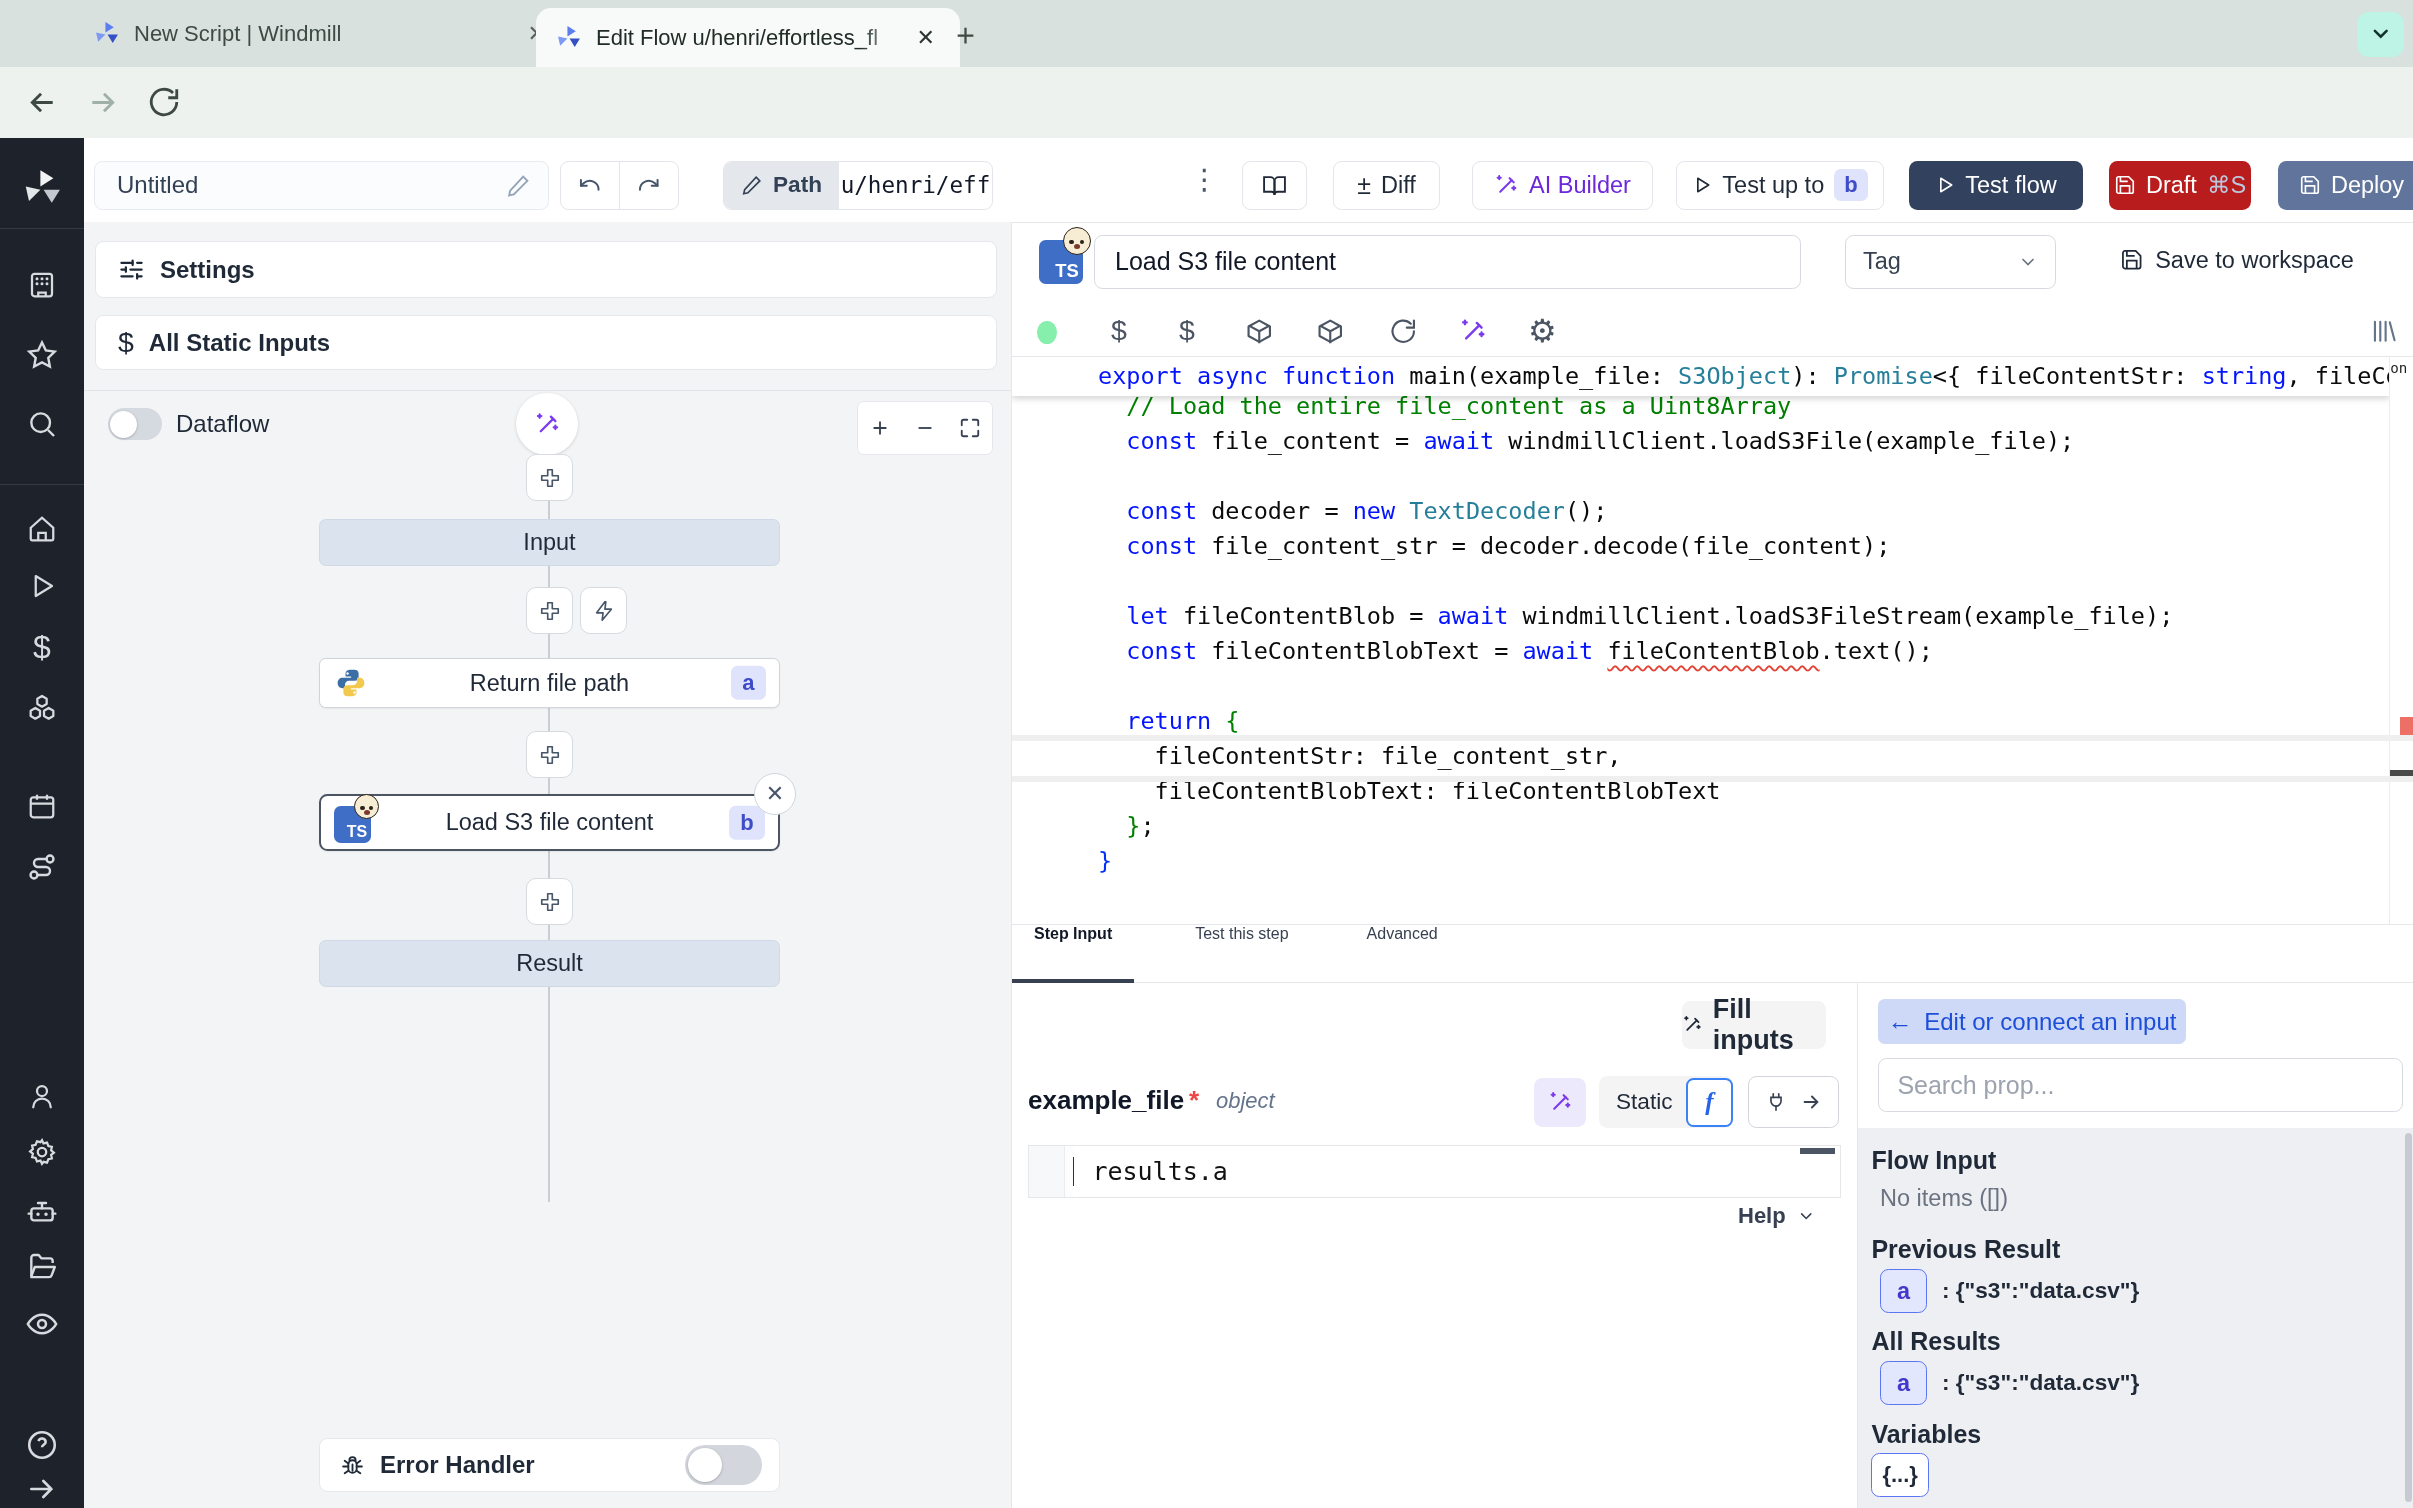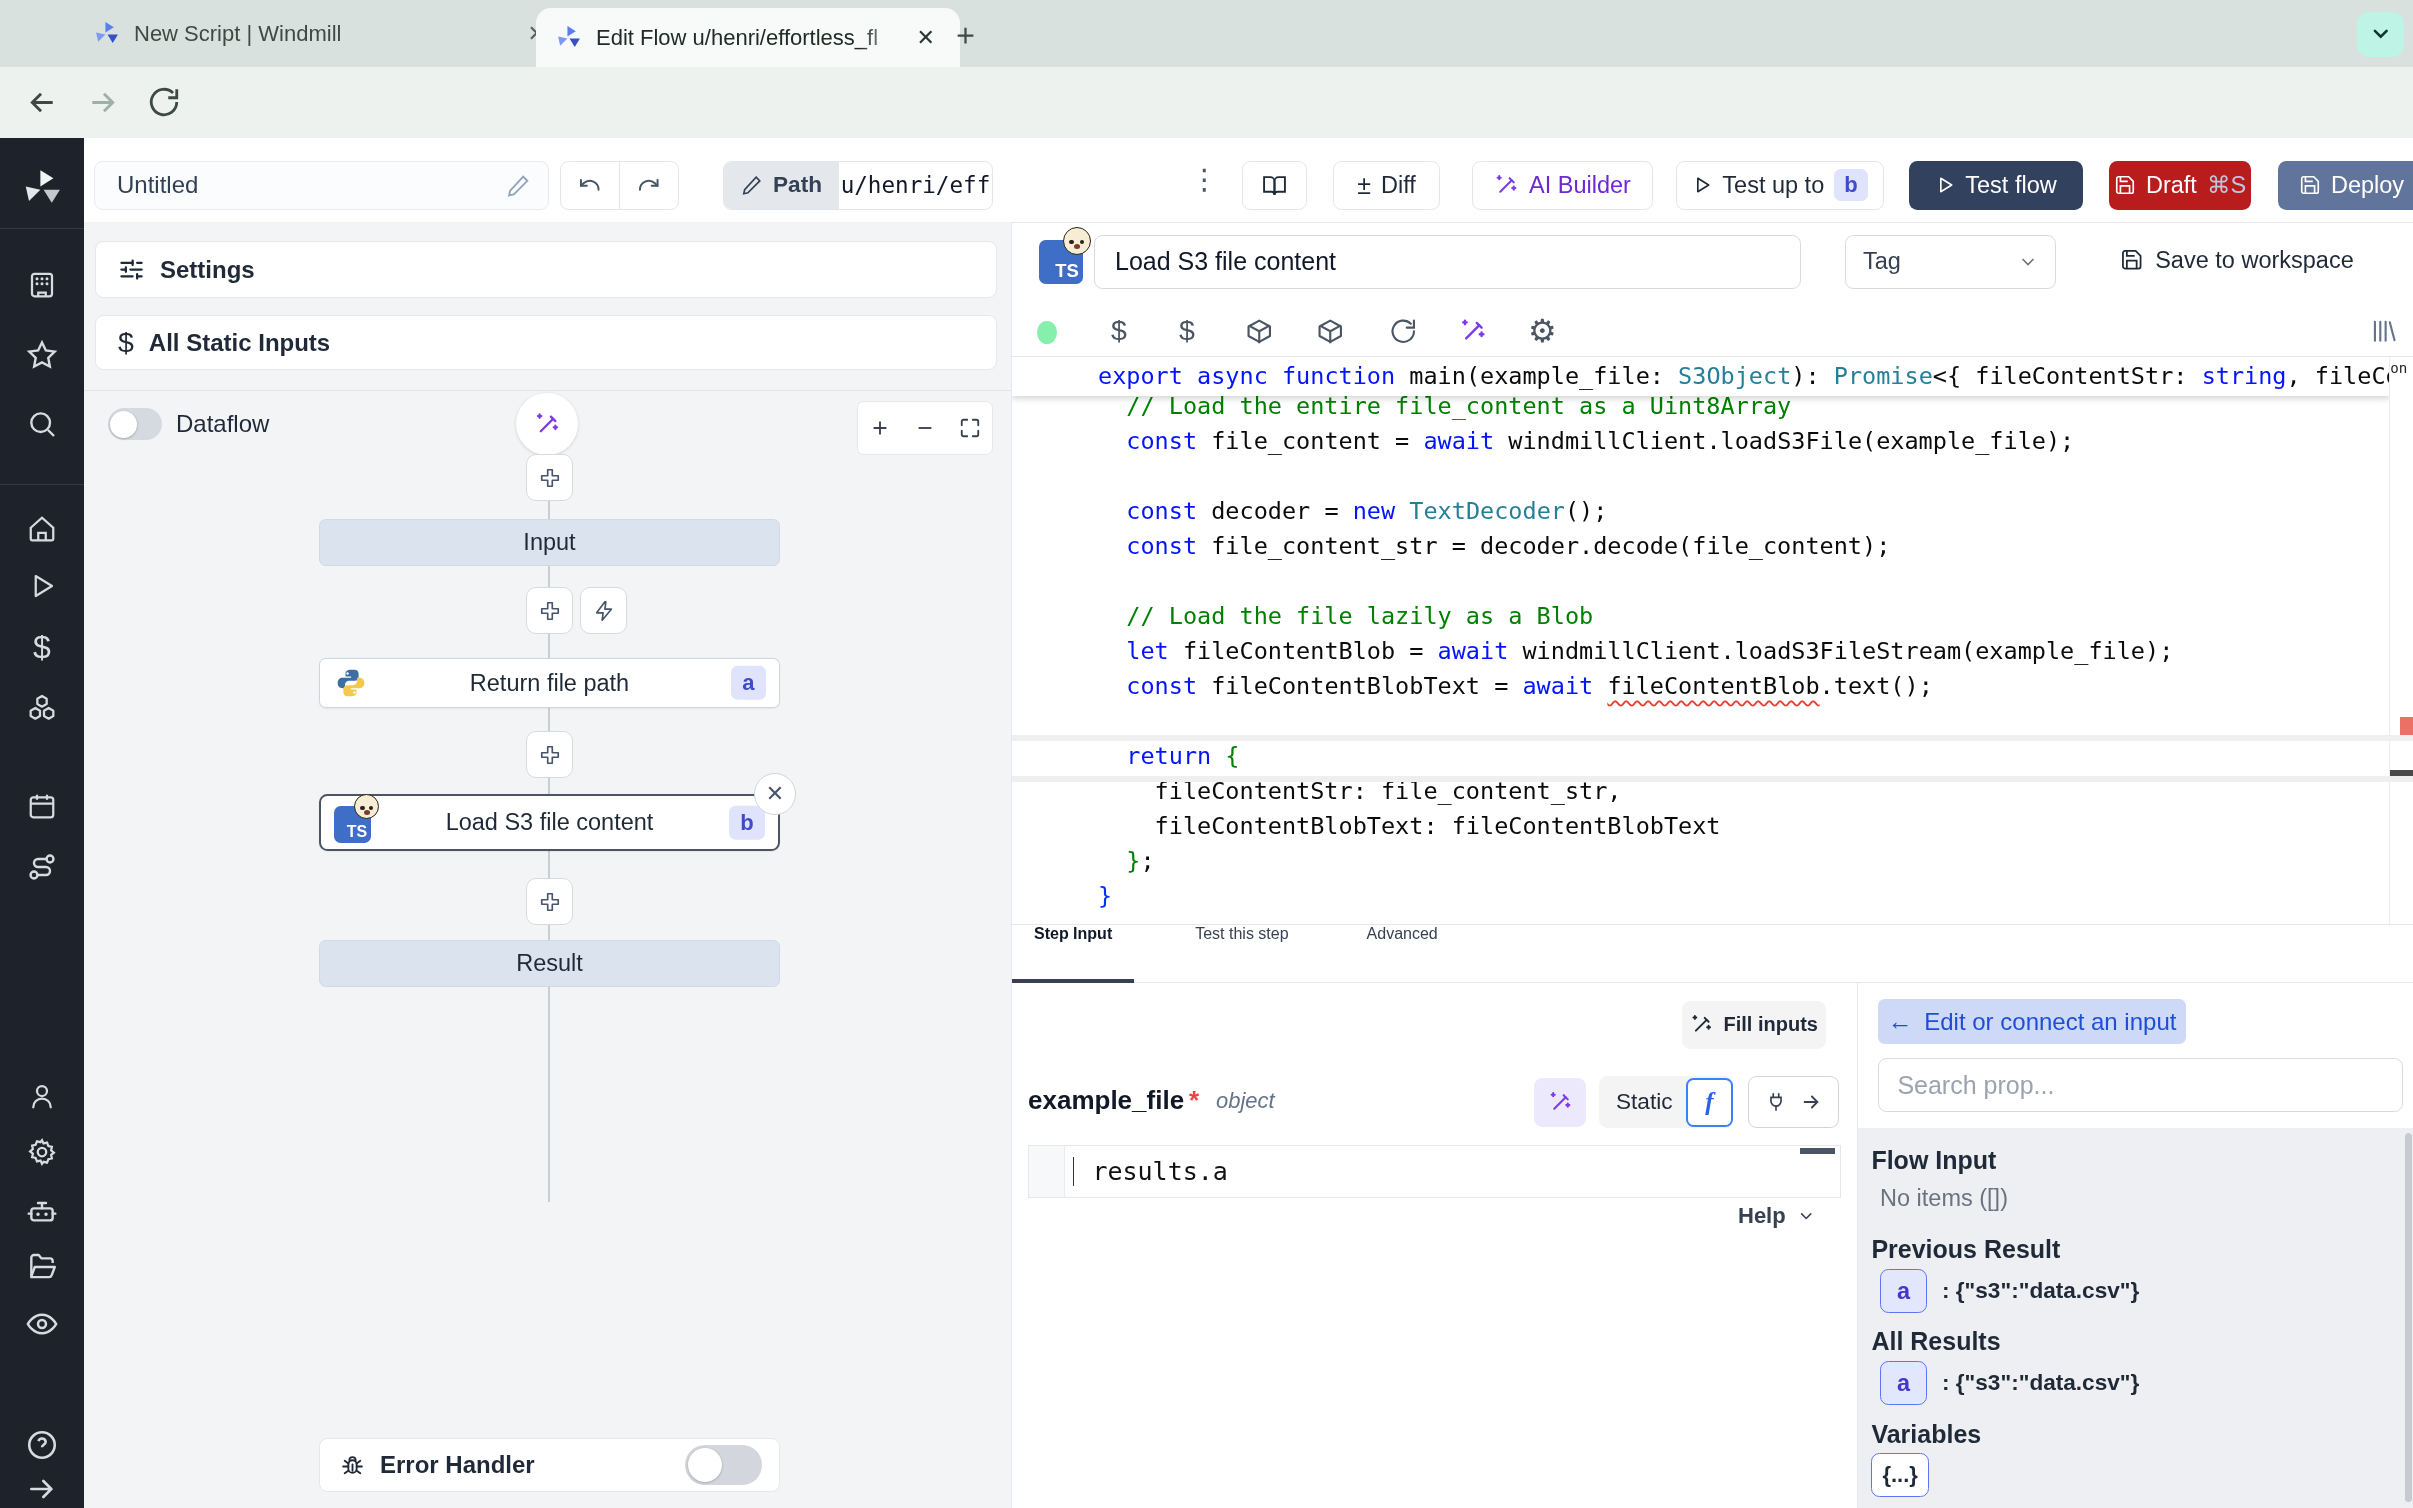--- a/index.html
+++ b/index.html
@@ -533,21 +533,20 @@
 
   <div class="abs codearea">
     <div class="code-lines" id="code-lines">
         <div class="code-line"><span class="tk-k">export</span><span class="tk-p"> </span><span class="tk-k">async</span><span class="tk-p"> </span><span class="tk-k">function</span><span class="tk-p"> main(example_file: </span><span class="tk-t">S3Object</span><span class="tk-p">): </span><span class="tk-t">Promise</span><span class="tk-p">&lt;{ fileContentStr: </span><span class="tk-k">string</span><span class="tk-p">, fileCon</span></div>
         <div class="code-line"><span class="tk-p">  </span><span class="tk-c">// Load the entire file_content as a Uint8Array</span></div>
         <div class="code-line"><span class="tk-p">  </span><span class="tk-k">const</span><span class="tk-p"> file_content = </span><span class="tk-k">await</span><span class="tk-p"> windmillClient.loadS3File(example_file);</span></div>
         <div class="code-line"></div>
         <div class="code-line"><span class="tk-p">  </span><span class="tk-k">const</span><span class="tk-p"> decoder = </span><span class="tk-k">new</span><span class="tk-p"> </span><span class="tk-t">TextDecoder</span><span class="tk-p">();</span></div>
         <div class="code-line"><span class="tk-p">  </span><span class="tk-k">const</span><span class="tk-p"> file_content_str = decoder.decode(file_content);</span></div>
         <div class="code-line"></div>
-        <div class="code-line"><span class="tk-p">  </span><span class="tk-c">// Load the file lazily as a Blob</span></div>
         <div class="code-line"><span class="tk-p">  </span><span class="tk-k">let</span><span class="tk-p"> fileContentBlob = </span><span class="tk-k">await</span><span class="tk-p"> windmillClient.loadS3FileStream(example_file);</span></div>
         <div class="code-line"><span class="tk-p">  </span><span class="tk-k">const</span><span class="tk-p"> fileContentBlobText = </span><span class="tk-k">await</span><span class="tk-p"> </span><span class="tk-e">fileContentBlob</span><span class="tk-p">.text();</span></div>
         <div class="code-line"></div>
         <div class="code-line"><span class="tk-p">  </span><span class="tk-k">return</span><span class="tk-p"> </span><span class="tk-g">{</span></div>
         <div class="code-line"><span class="tk-p">    fileContentStr: file_content_str,</span></div>
         <div class="code-line"><span class="tk-p">    fileContentBlobText: fileContentBlobText</span></div>
         <div class="code-line"><span class="tk-p">  </span><span class="tk-g">}</span><span class="tk-p">;</span></div>
         <div class="code-line"><span class="tk-b">}</span></div>
       </div>
     <div class="grayband" style="top:378px;"></div>
@@ -572,21 +571,21 @@
       </div>
   </div>
 
   <div class="abs stepinput">
     <div class="softbtn" style="position:absolute;left:670px;top:17.6px;width:144px;height:48px;">
       <svg width="23.5" height="23.5" viewBox="0 0 24 24" fill="none" stroke="#1f2937" stroke-width="2" stroke-linecap="round">
           <path d="M6 18L17 7"></path>
           <path d="M15 5l4 4"></path>
           <path d="M5 3v3M3.5 4.5h3M19 13v3M17.5 14.5h3"></path>
         </svg>
-      <span style="font-size:20px;font-weight:600;color:#1f2937;">Fill inputs</span>
+      <span style="font-size:27px;font-weight:600;color:#1f2937;">Fill inputs</span>
     </div>
     <div class="abs row" style="left:16px;top:102px;gap:5px;">
       <span style="font-size:26px;font-weight:700;color:#111827;">example_file</span>
       <span style="font-size:26px;font-weight:700;color:#ef4444;">*</span>
       <span style="font-size:22px;font-style:italic;color:#64748b;margin-left:11.7px;">object</span>
     </div>
     <div class="abs" style="left:522px;top:95px;width:52px;height:49px;border-radius:8.4px;background:#ece9fd;display:flex;align-items:center;justify-content:center;">
       <svg width="25" height="25" viewBox="0 0 24 24" fill="none" stroke="#7c3aed" stroke-width="2" stroke-linecap="round">
           <path d="M6 18L17 7"></path>
           <path d="M15 5l4 4"></path>

